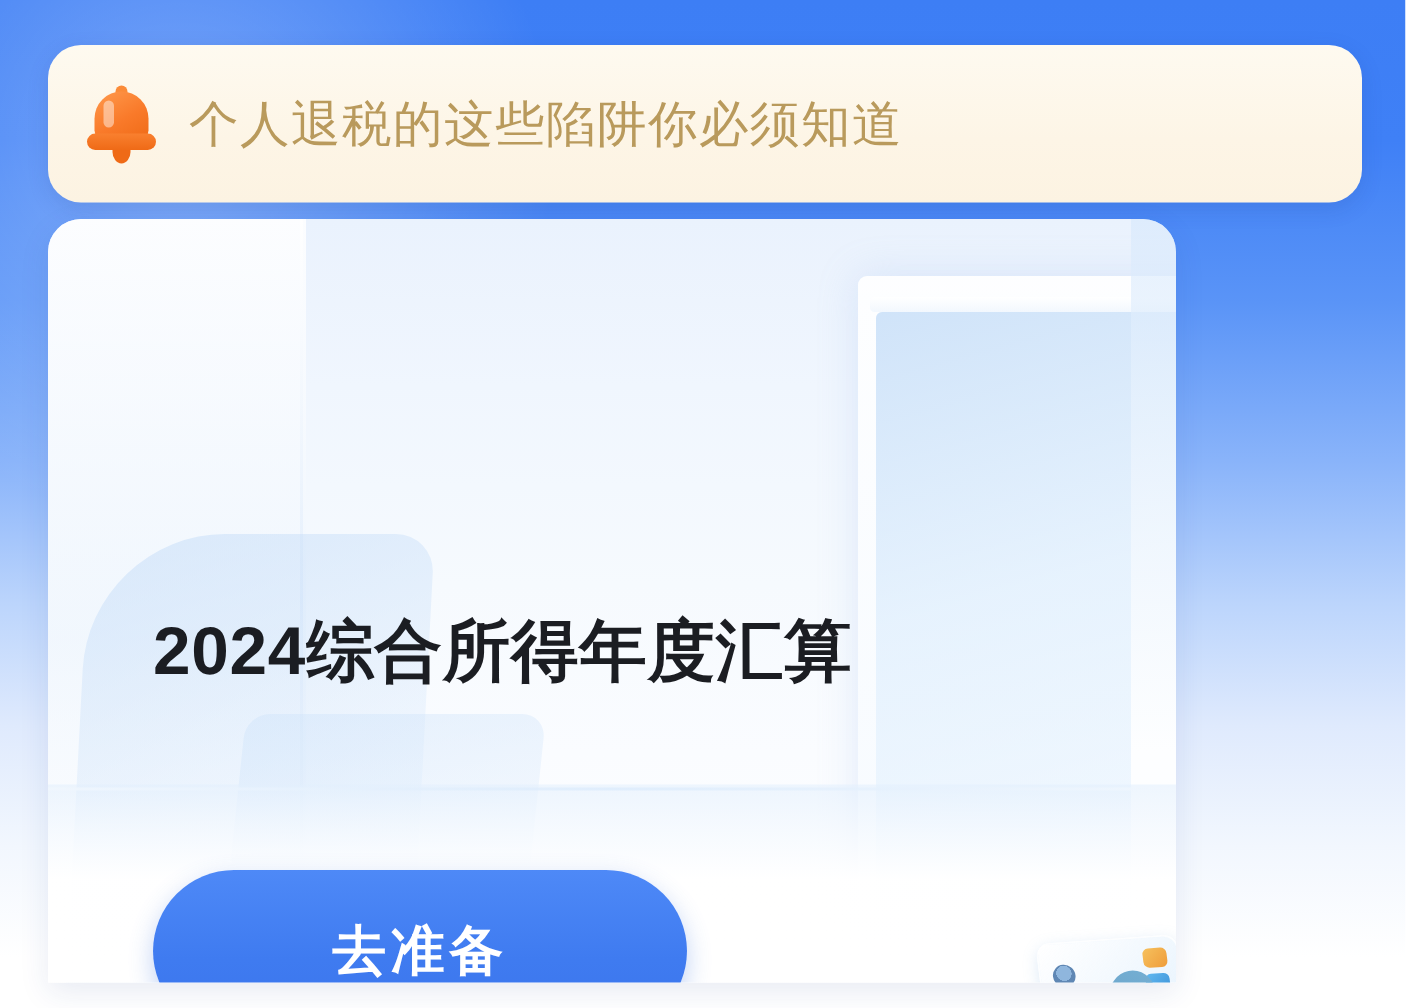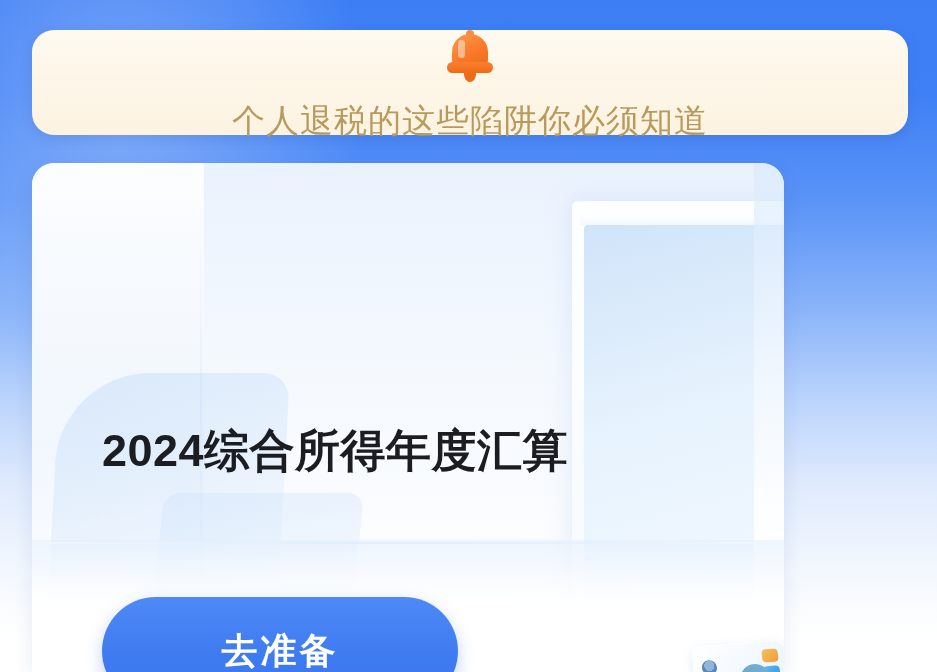--- a/index.html
+++ b/index.html
@@ -47,21 +47,20 @@
     width: 876px;
     height: 105px;
     box-sizing: border-box;
     border-radius: 22px;
     background: linear-gradient(to bottom, #fefaf0 0%, #fdf5e6 60%, #fcf3e2 100%);
     box-shadow: 0 4px 14px rgba(28, 60, 140, 0.14);
     display: flex;
     align-items: center;
     padding: 0 26px;
     gap: 22px;
-    flex-direction: column;
   }
 
   
   .bell-icon {
     position: relative;
     width: 46px;
     height: 52px;
     flex: 0 0 auto;
   }
   .bell-icon .bell-body {
@@ -116,21 +115,21 @@
     letter-spacing: 1px;
     color: #b99a5c;
     font-weight: 400;
     white-space: nowrap;
   }
 
   
   .promo-card {
     position: absolute;
     left: 32px;
-    top: 163px;
+    top: 146px;
     width: 752px;
     height: 509px;       
     border-radius: 22px 22px 0 0;
     overflow: hidden;
     background:
       linear-gradient(to bottom,
         #eaf2fd 0%,
         #f0f6fe 22%,
         #f6fafe 48%,
         #fafcff 70%,

